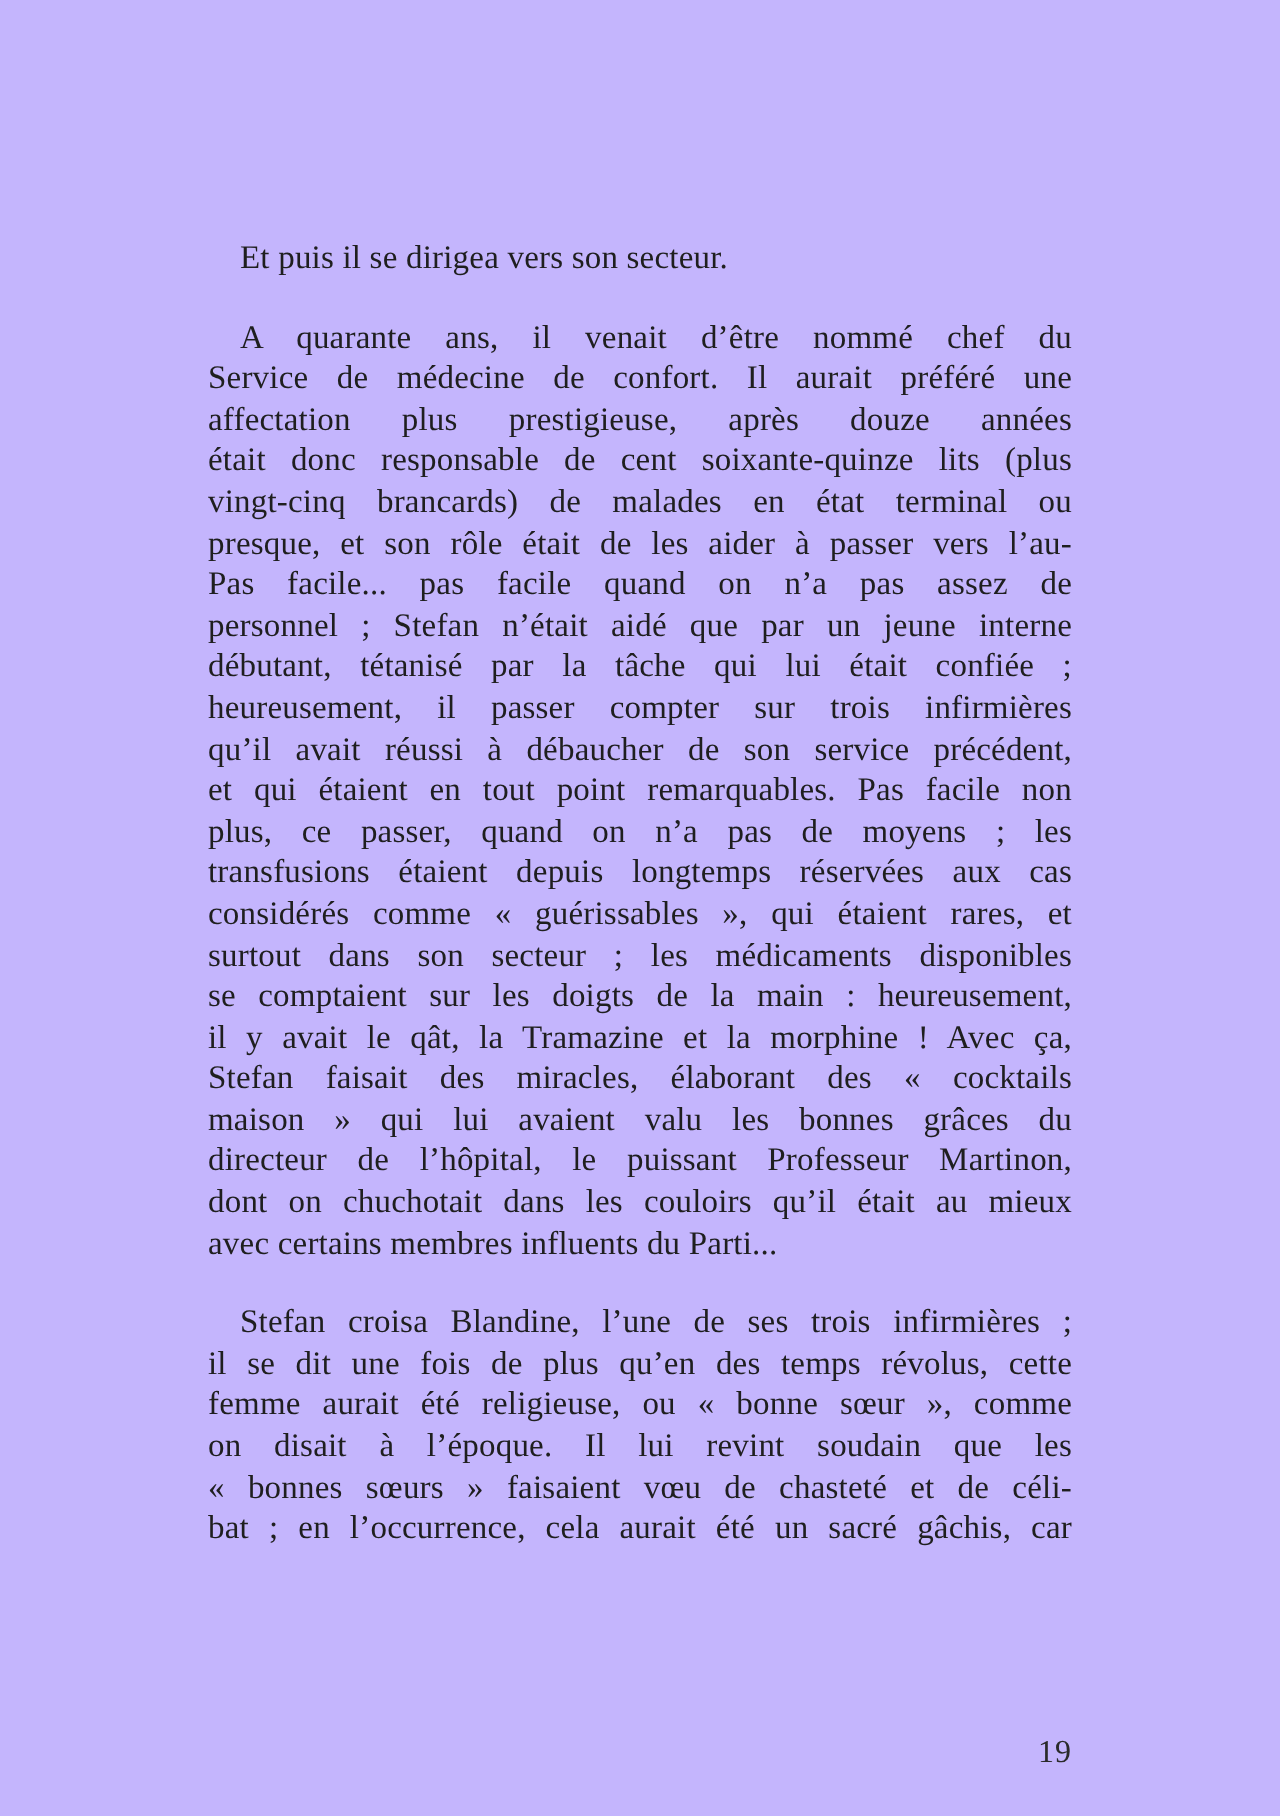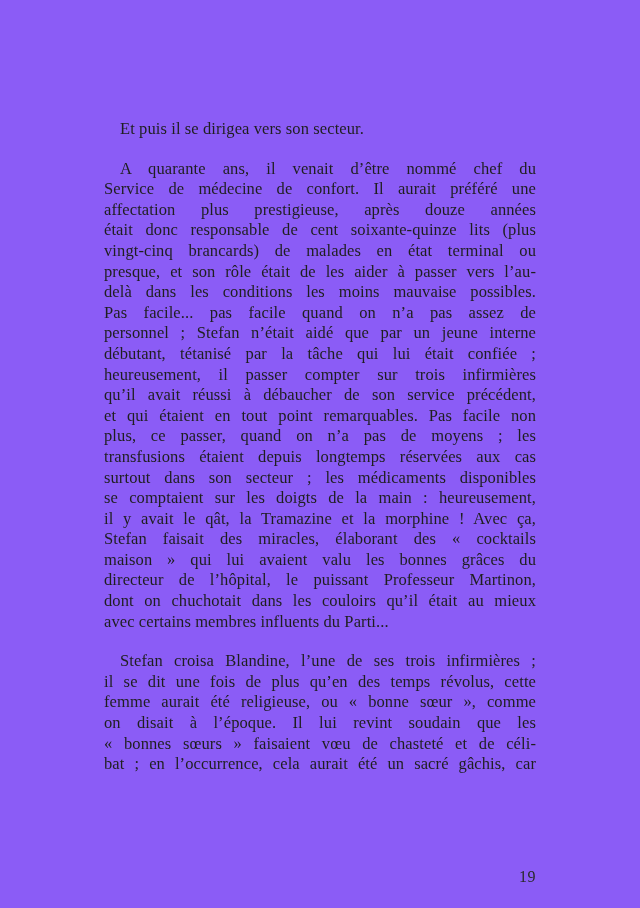--- a/index.html
+++ b/index.html
@@ -11,21 +11,21 @@
     height: 908px;
     background: #ffffff;
     overflow: hidden;
     position: relative;
     font-family: "Liberation Serif", "DejaVu Serif", serif;
     color: #1f1f1f;
   }
   .page {
     position: absolute;
     inset: 0;
-    background: #8b5cf6;
+    background: #c4b5fd;
   }
   .text-block {
     position: absolute;
     left: 104px;
     top: 119px;
     width: 432px;
     font-size: 16.5px;
     line-height: 20.6px;
     letter-spacing: 0.1px;
   }
@@ -63,29 +63,29 @@
       <div class="paragraph">
         <div class="line first no-just">Et puis il se dirigea vers son secteur.</div>
       </div>
       <div class="paragraph">
         <div class="line first">A quarante  ans, il venait d’être nommé chef du</div>
         <div class="line">Service de médecine de confort. Il aurait préféré une</div>
         <div class="line">affectation plus prestigieuse, après douze années</div>
         <div class="line">était donc responsable de cent soixante-quinze lits (plus</div>
         <div class="line">vingt-cinq brancards) de malades en état terminal ou</div>
         <div class="line">presque, et son rôle était de les aider à passer vers l’au-</div>
-        <div class="line">delà dans les conditions les moins mauvaise possibles.</div>
         <div class="line">Pas facile... pas facile quand on n’a pas assez de</div>
         <div class="line">personnel ; Stefan n’était aidé que par un jeune interne</div>
         <div class="line">débutant, tétanisé par la tâche qui lui était confiée ;</div>
         <div class="line">heureusement, il passer compter sur trois infirmières</div>
         <div class="line">qu’il avait réussi à débaucher de son service précédent,</div>
         <div class="line">et qui étaient en tout point remarquables. Pas facile non</div>
         <div class="line">plus, ce passer, quand on n’a pas de moyens ; les</div>
         <div class="line">transfusions étaient depuis longtemps réservées aux cas</div>
+        <div class="line">considérés comme « guérissables », qui étaient rares, et</div>
         <div class="line">surtout dans son secteur ;  les médicaments disponibles</div>
         <div class="line">se comptaient sur les doigts de la main : heureusement,</div>
         <div class="line">il y avait le qât, la Tramazine et la morphine ! Avec ça,</div>
         <div class="line">Stefan faisait des miracles, élaborant des « cocktails</div>
         <div class="line">maison » qui lui avaient valu les bonnes grâces du</div>
         <div class="line">directeur de l’hôpital, le puissant Professeur Martinon,</div>
         <div class="line">dont on chuchotait dans les couloirs qu’il était au mieux</div>
         <div class="line no-just">avec certains membres influents du Parti...</div>
       </div>
       <div class="paragraph">

